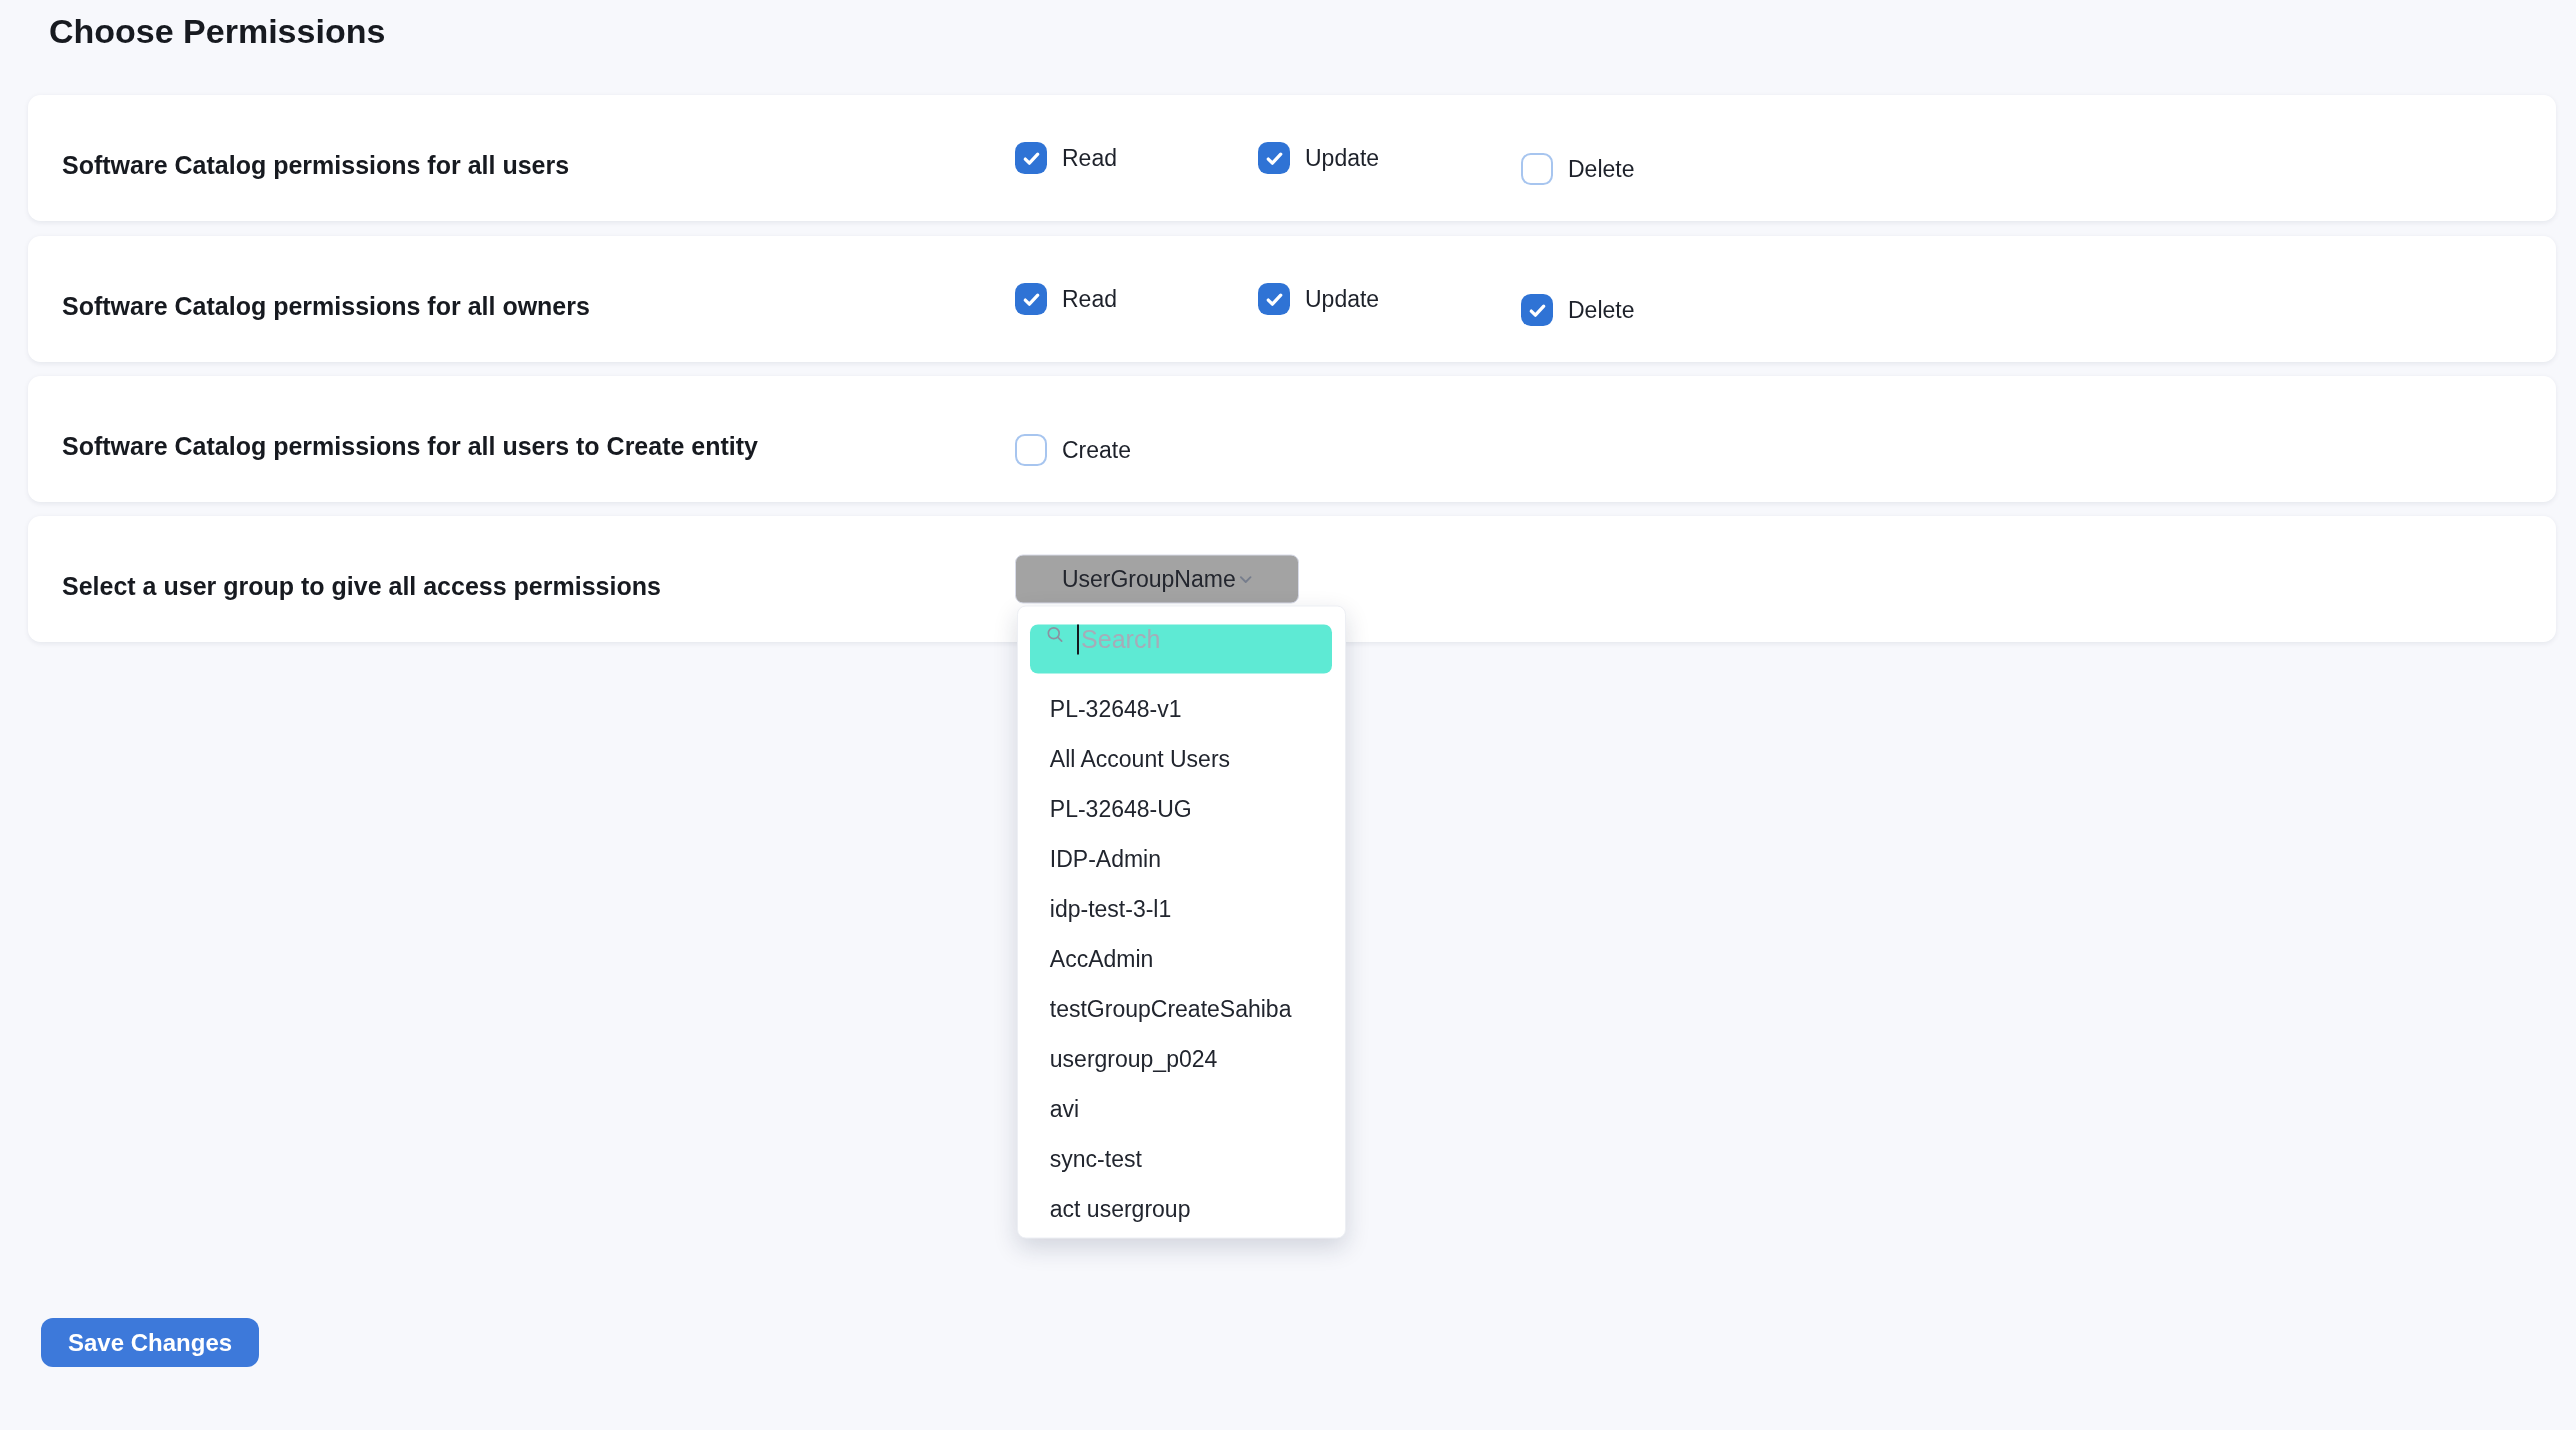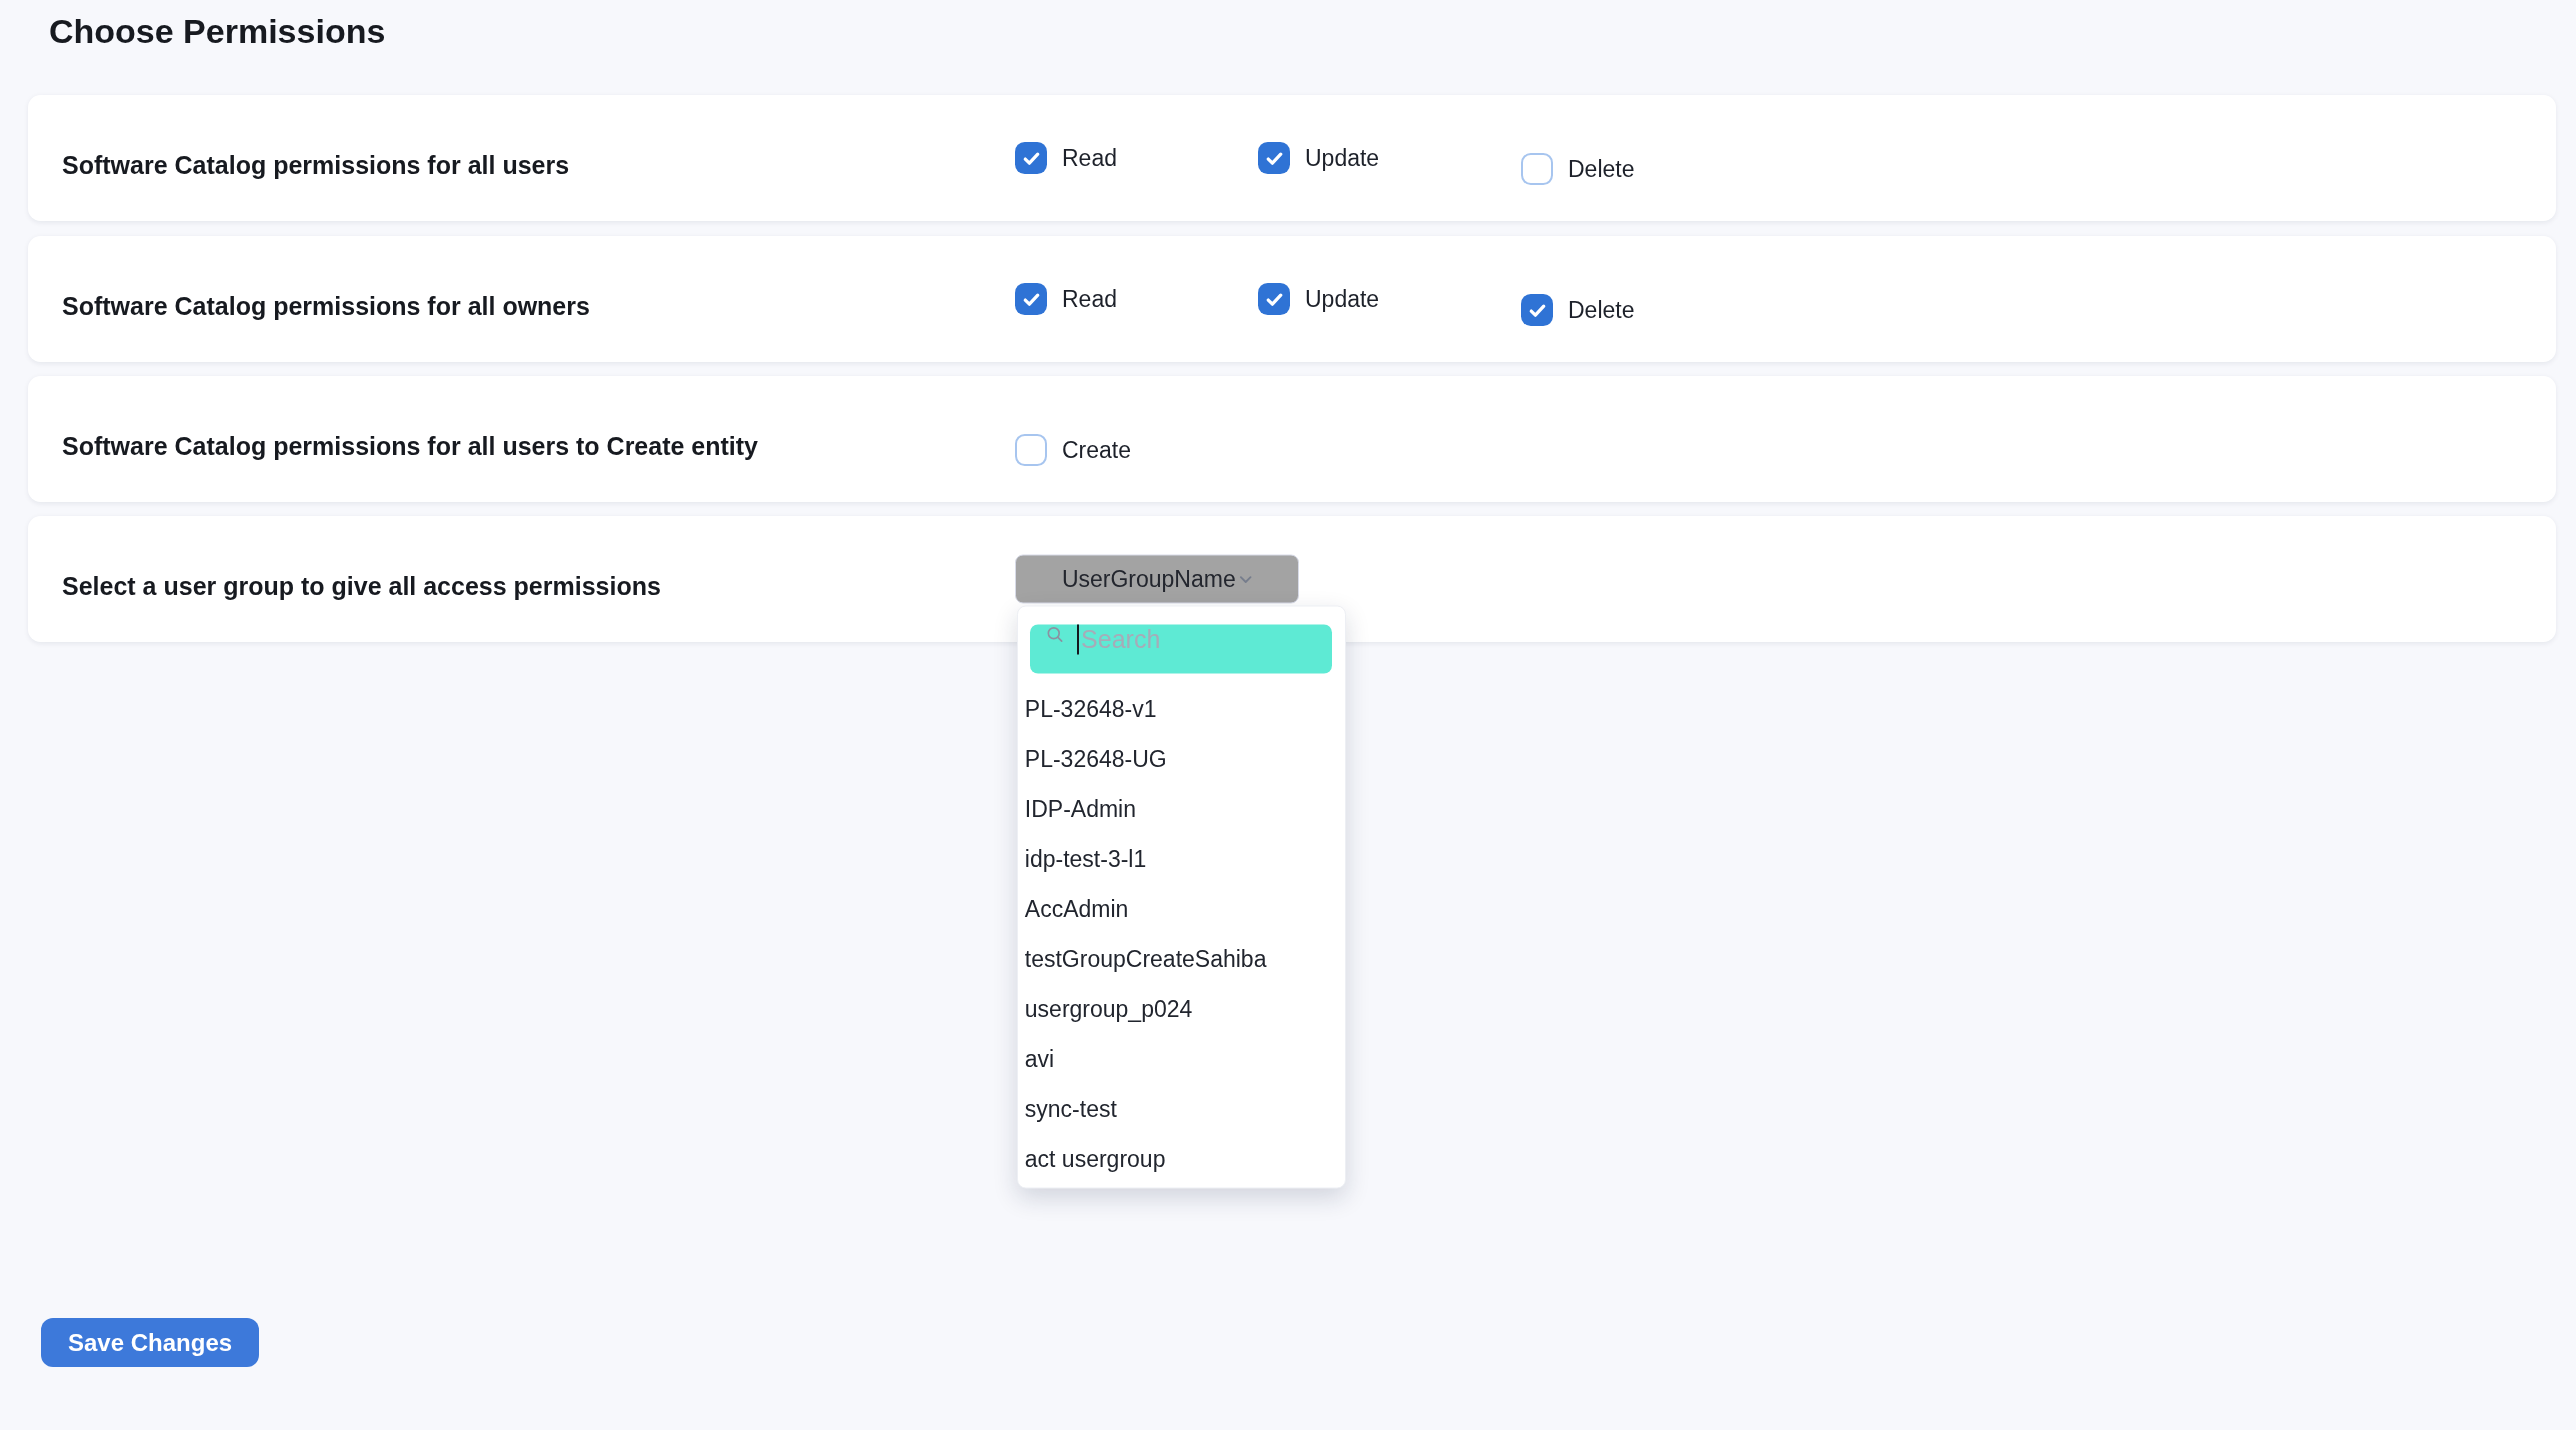--- a/index.html
+++ b/index.html
@@ -78,21 +78,21 @@
   }
   .search-box .caret{
     width:2.6px;height:30px;background:#15181e;margin-left:11.5px;flex:0 0 2.6px;
   }
   .search-box input{
     flex:1;min-width:0;border:none;outline:none;background:transparent;
     font-family:inherit;font-size:25px;color:#3a3f4a;padding-left:1.8px;
   }
   .search-box input::placeholder{color:#a6acb8;opacity:1;}
   .option{
-    height:50px;display:flex;align-items:center;padding-left:7px;
+    height:50px;display:flex;align-items:center;padding-left:32px;
     font-size:23px;color:var(--text-body);cursor:pointer;white-space:nowrap;
   }
   .save-btn{
     position:absolute;left:41px;top:1318px;height:49px;padding:0 27px;
     background:var(--button-blue);color:#ffffff;border:none;border-radius:12px;
     font-family:inherit;font-size:24px;font-weight:700;cursor:pointer;
   }
 </style>
 </head>
 <body>
@@ -182,20 +182,21 @@
           <svg width="20" height="20" viewBox="0 0 24 24" fill="none">
             <circle cx="10.5" cy="10.5" r="6.5" stroke="#8b92a1" stroke-width="2"></circle>
             <path d="M15.5 15.5L20 20" stroke="#8b92a1" stroke-width="2" stroke-linecap="round"></path>
           </svg>
         </span>
         <span class="caret"></span>
         <input type="text" placeholder="Search" style="">
       </div>
       <div class="options">
           <div class="option">PL-32648-v1</div>
+          <div class="option">All Account Users</div>
           <div class="option">PL-32648-UG</div>
           <div class="option">IDP-Admin</div>
           <div class="option">idp-test-3-l1</div>
           <div class="option">AccAdmin</div>
           <div class="option">testGroupCreateSahiba</div>
           <div class="option">usergroup_p024</div>
           <div class="option">avi</div>
           <div class="option">sync-test</div>
           <div class="option">act usergroup</div>
         </div>

